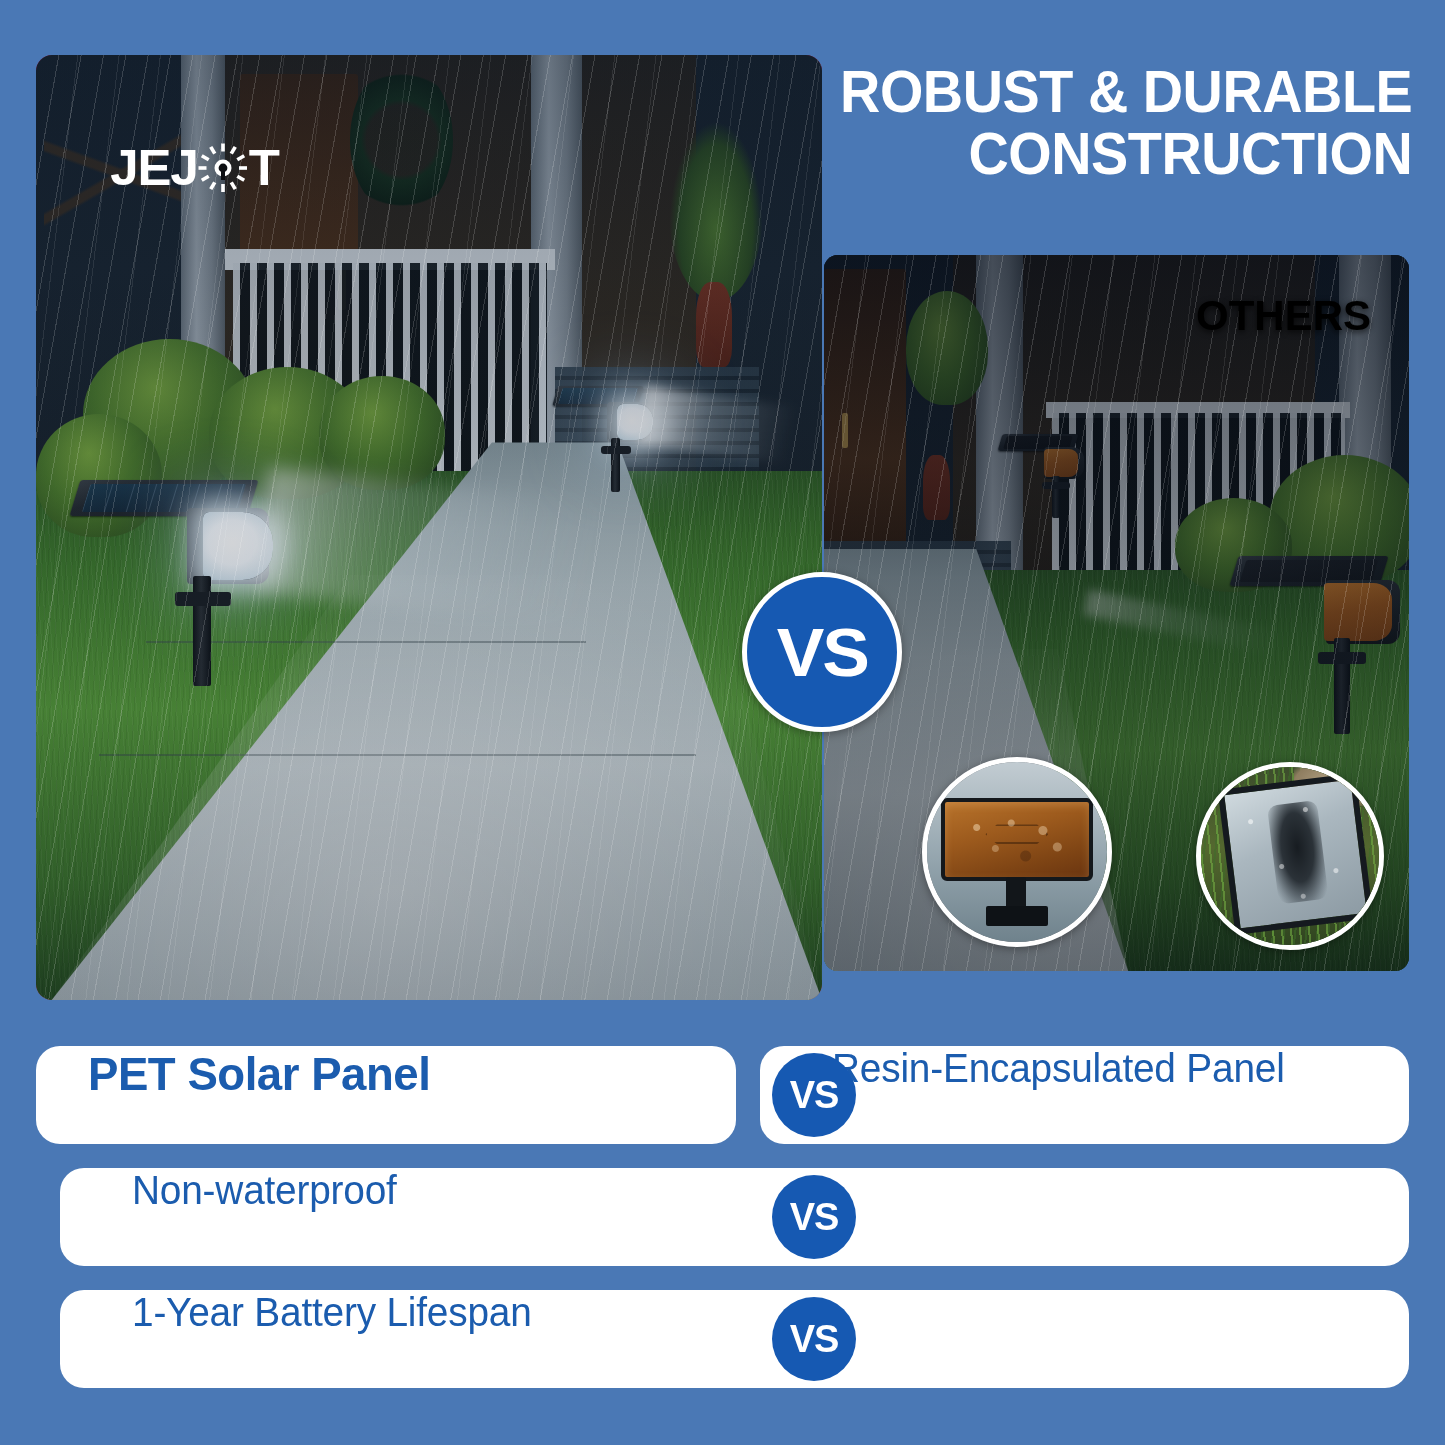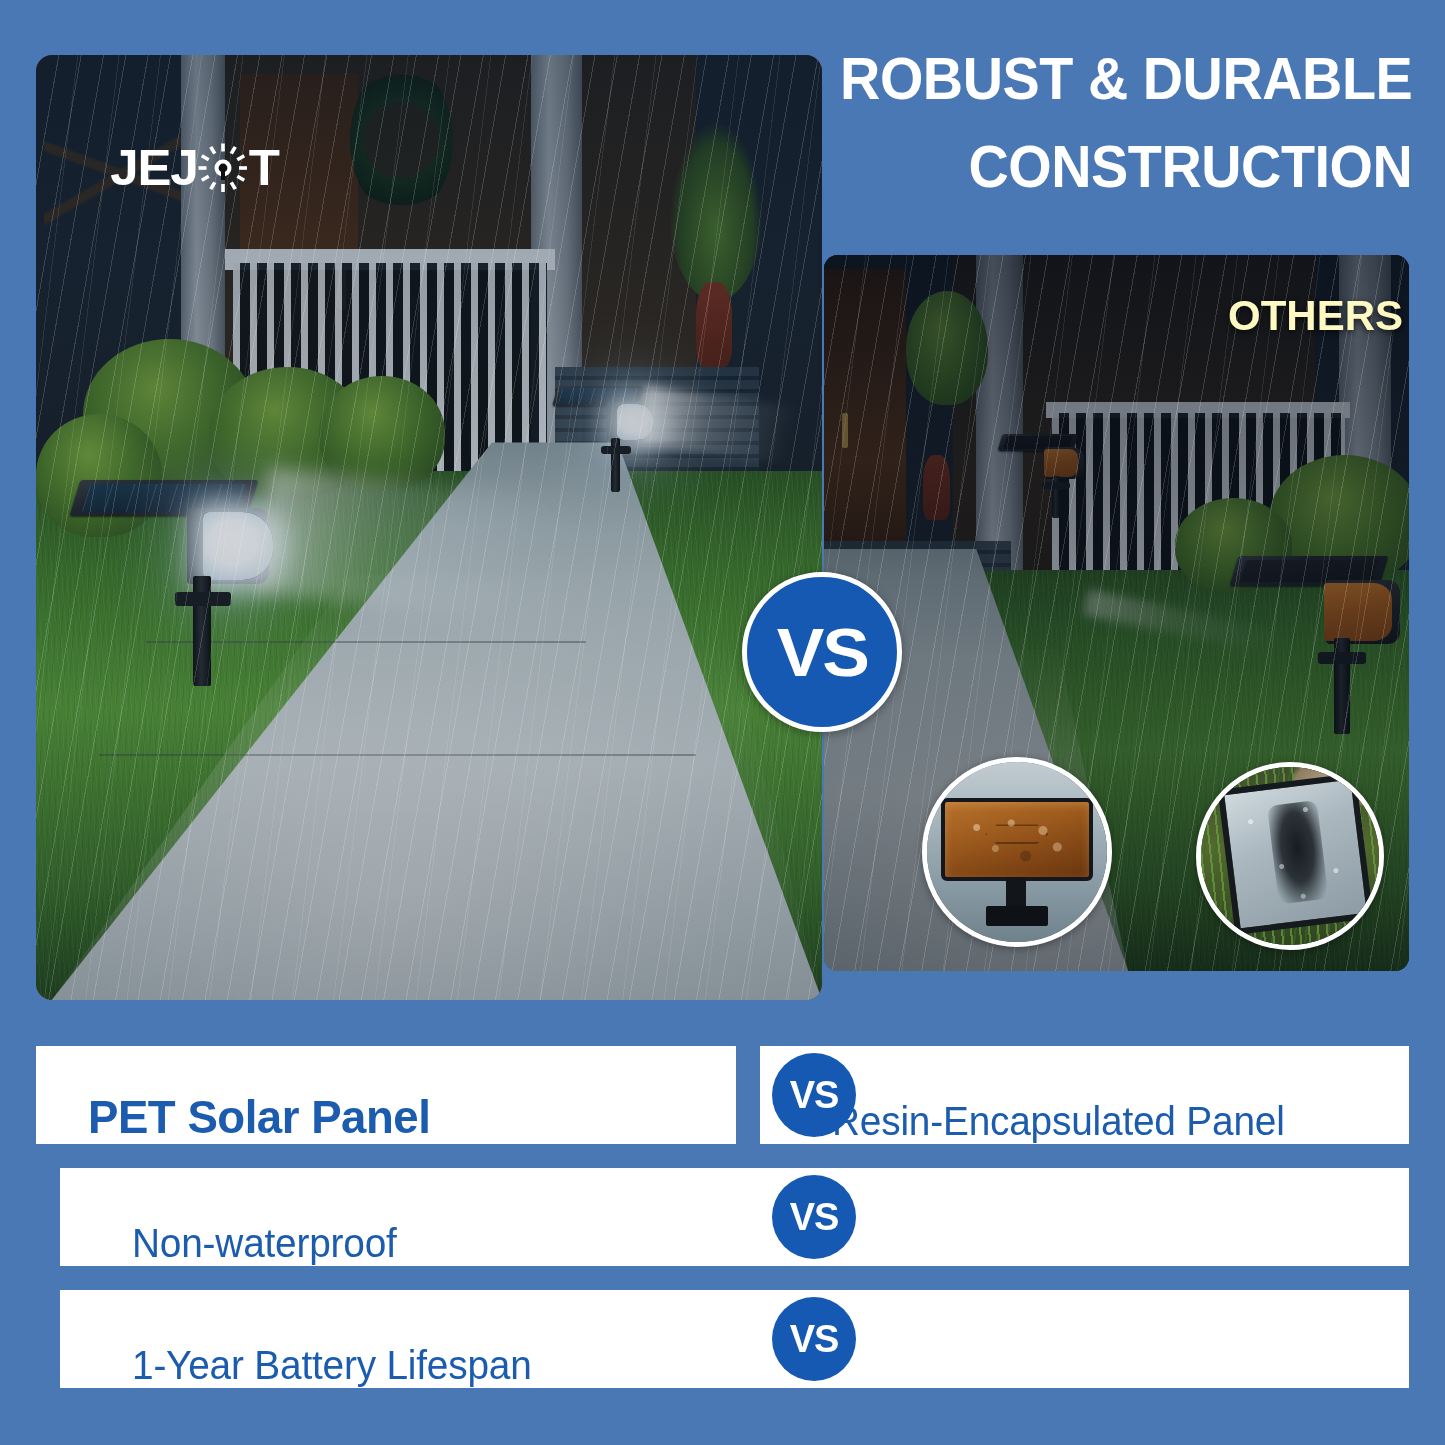--- a/index.html
+++ b/index.html
@@ -18,21 +18,21 @@
 
   
   #header-area {
     position: absolute;
     left: 820px;
     top: 48px;
     width: 592px;
     height: 150px;
     display: flex;
     flex-direction: column;
-    justify-content: space-between;
+    justify-content: center;
     align-items: flex-end;
   }
   .headline-line {
     color: #ffffff;
     font-weight: bold;
     font-size: 60px;
     line-height: 1.04;
     letter-spacing: -0.5px;
     text-align: right;
     transform: scaleX(0.93);
@@ -262,27 +262,26 @@
   .logo-sun {
     position: relative;
     width: 50px; height: 50px;
     margin: 0 1px;
   }
 
   
   #others-label {
     position: absolute;
     left: 1196px; top: 292px;
-    color: #fef9c3;
+    color: #000000;
     font-weight: bold;
     font-size: 42px;
     letter-spacing: 0px;
     z-index: 6;
     text-shadow: 0 2px 6px rgba(0,0,0,.7);
-    margin-left: 32px;
   }
 
   
   #vs-main {
     position: absolute;
     left: 742px; top: 572px;
     width: 160px; height: 160px;
     border-radius: 50%;
     background: #1659b2;
     border: 5px solid #ffffff;
@@ -379,22 +378,23 @@
   .cmp-row {
     position: relative;
     height: 98px;
     margin-bottom: 24px;
     display: flex;
     align-items: stretch;
   }
   .cmp-cell {
     background: #ffffff;
     display: flex;
-    align-items: flex-end;
+    align-items: flex-start;
     height: 100%;
+    border-radius: 24px;
   }
   .cmp-left {
     width: 700px;
     padding-left: 52px;
     justify-content: flex-start;
   }
   .cmp-gap { width: 24px; }
   .cmp-right {
     flex: 1;
     padding-left: 72px;

